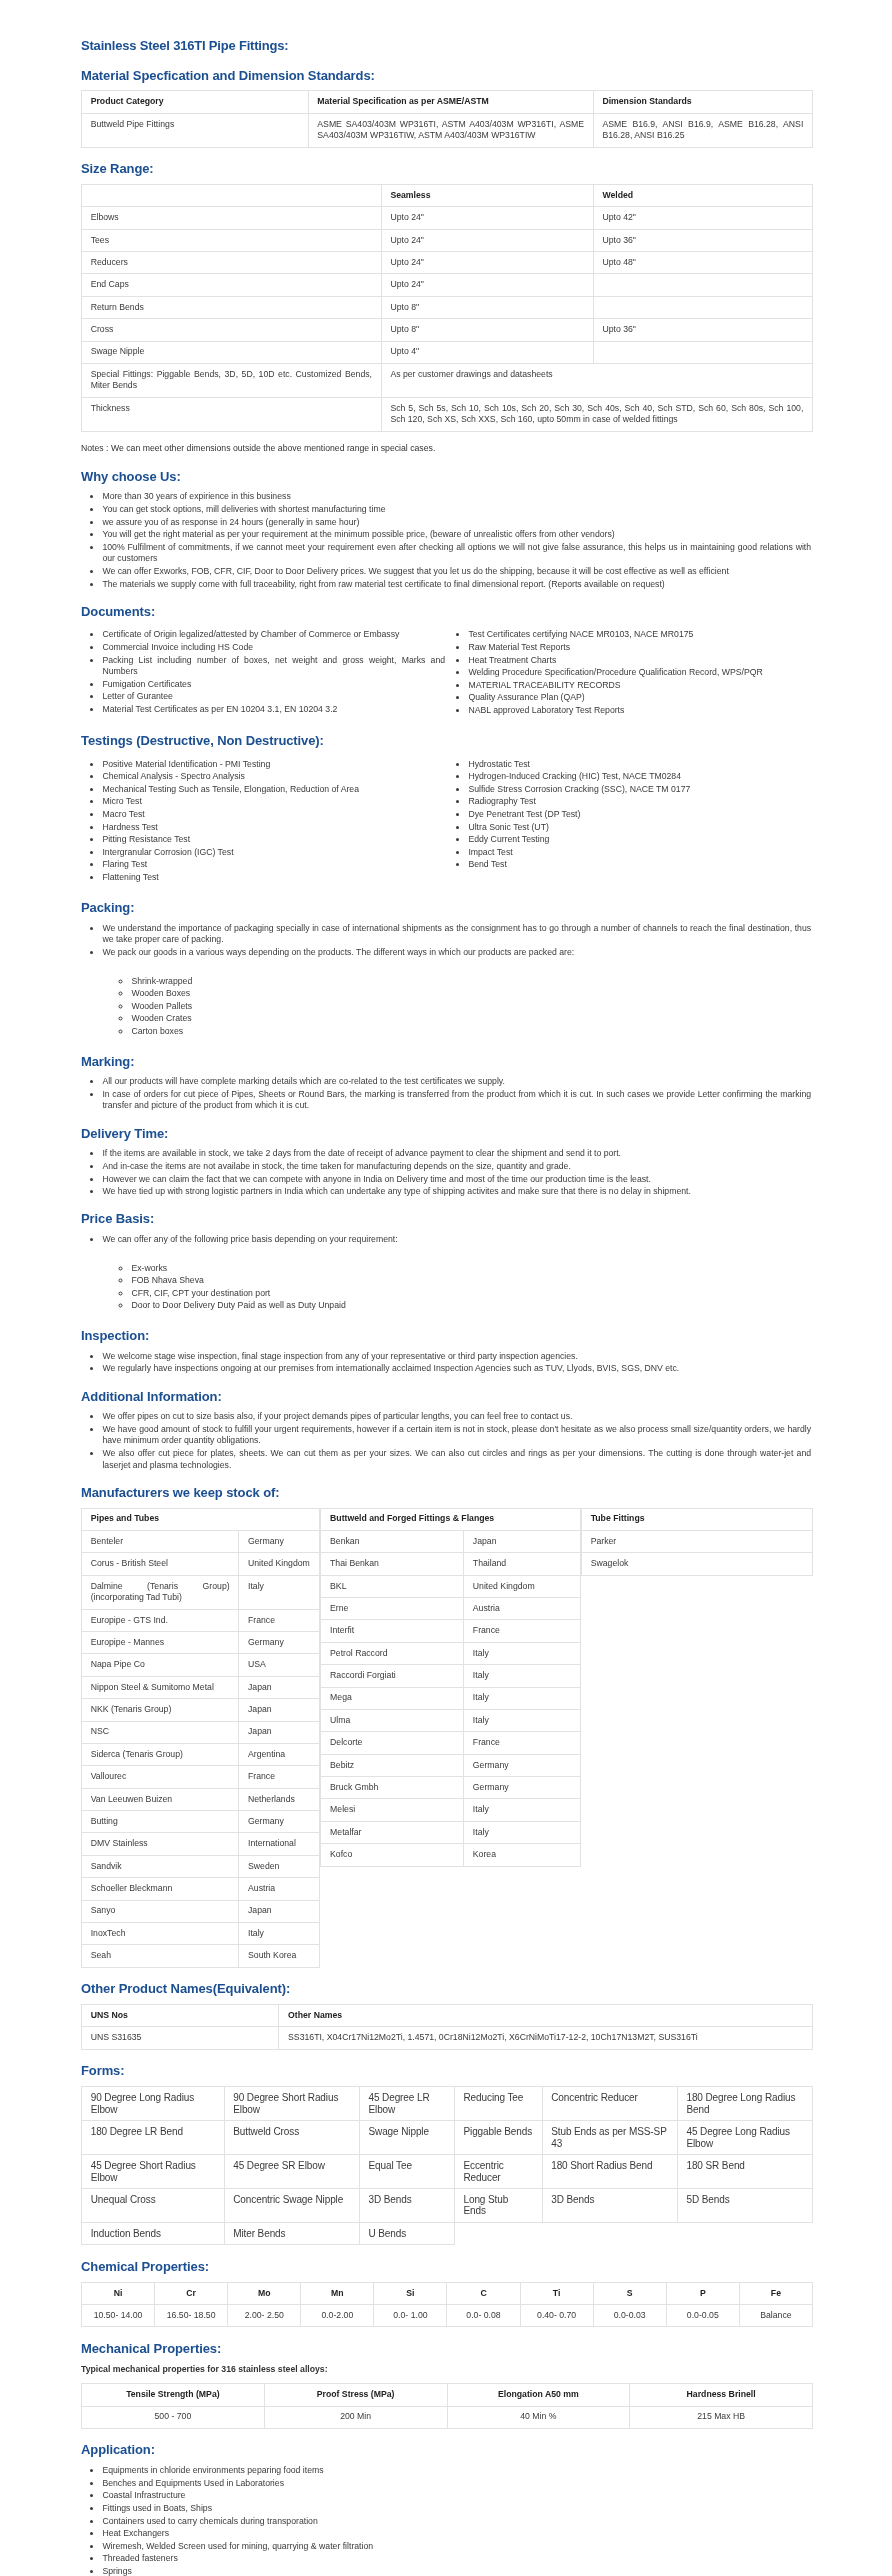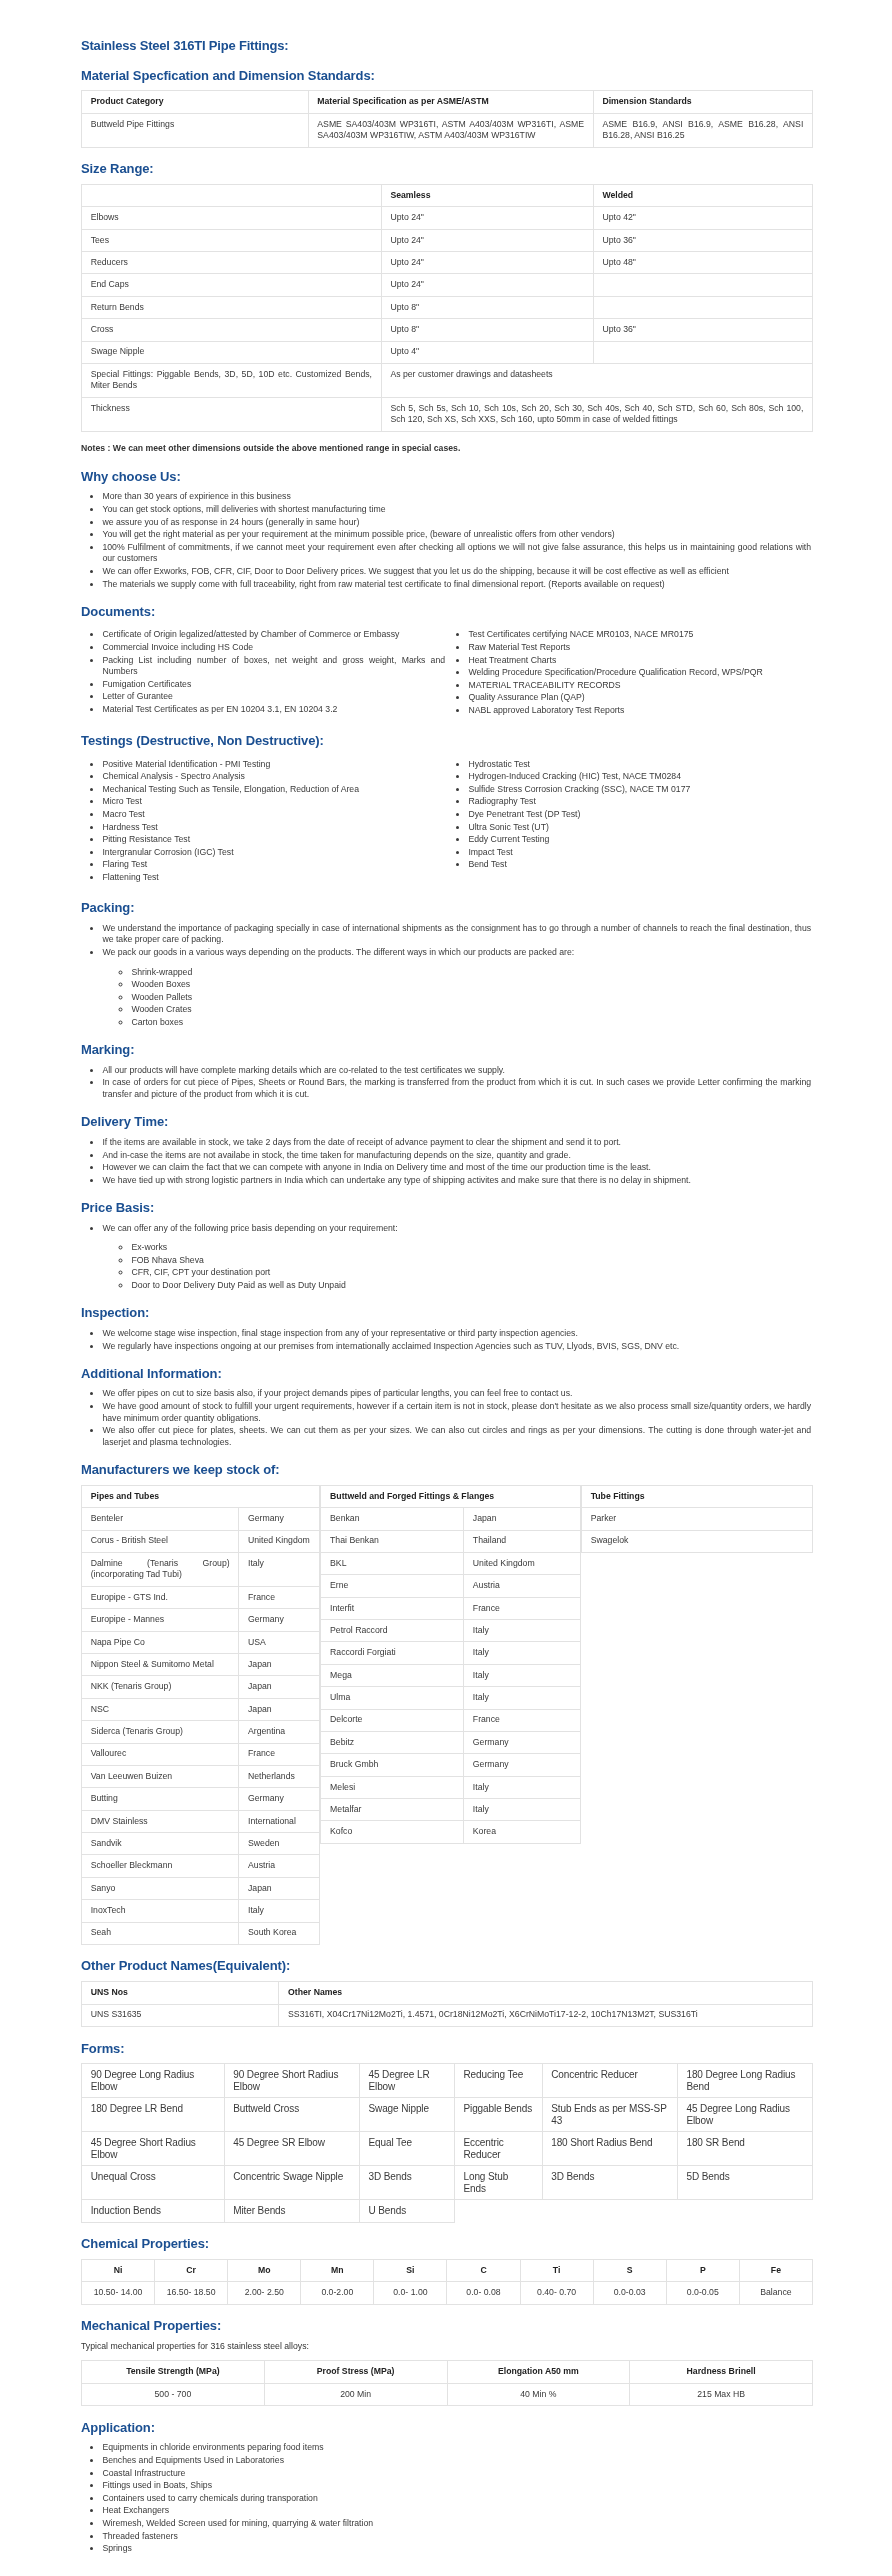--- a/index.html
+++ b/index.html
@@ -11,31 +11,31 @@
   html,body{background:#fff}
   body{
     width:893px;height:2576px;overflow:hidden;
     font-family:"Liberation Sans","DejaVu Sans",sans-serif;
     color:var(--text);
   }
   .page{padding:39px 80px 0 81px}
   h1{color:var(--heading-blue);font-size:13px;line-height:1.15;margin:0 0 11.6px;letter-spacing:-0.2px}
   h2{color:var(--heading-blue);font-size:13px;line-height:1.15;margin:14.6px 0 6.8px;letter-spacing:-0.1px}
   p,li,td,th{font-size:8.7px;line-height:11.6px}
-  p.notes{margin-top:11.6px;font-weight:bold;color:#333}
-  p.mech-note{margin:1.9px 0 7.8px;font-weight:normal;color:#333}
+  p.notes{margin-top:11.6px;font-weight:normal;color:#333}
+  p.mech-note{margin:1.9px 0 7.8px;font-weight:bold;color:#333}
   table{width:100%;border-collapse:collapse;table-layout:fixed}
   td,th{border:1px solid var(--border);padding:4.9px 8.7px;text-align:left;vertical-align:top;word-wrap:break-word}
   td{text-align:justify}
   th{font-weight:bold;color:#222}
   table.center td,table.center th{text-align:center;vertical-align:middle}
   table.forms td{font-size:10px;letter-spacing:-0.1px;text-align:left}
   ul{list-style:disc;padding-left:21.4px;margin:1.9px 0}
   li{margin:1px 0;text-align:justify;padding-right:1.9px}
-  ul.sub{list-style:circle;padding-left:29px;margin:8px 0}
+  ul.sub{list-style:circle;padding-left:29px;margin:17px 0}
   .two-col{display:flex}
   .two-col ul{width:50%}
   .mfr-row{display:flex;justify-content:space-between;align-items:flex-start}
   .mfr-row table.w1{width:32.7%}
   .mfr-row table.w2{width:35.6%}
   .mfr-row table.w3{width:31.7%}
 </style>
 </head>
 <body>
 

